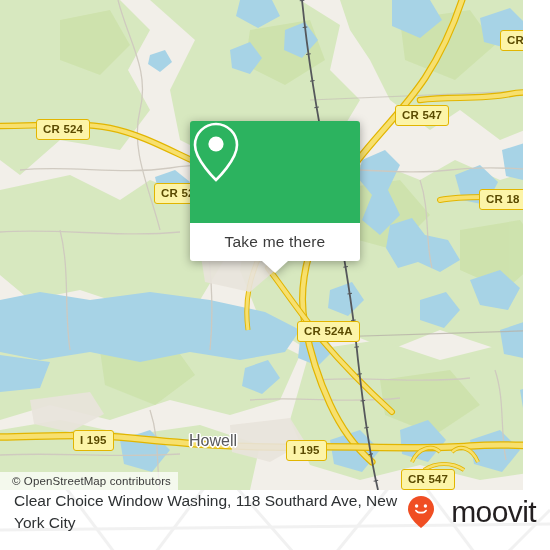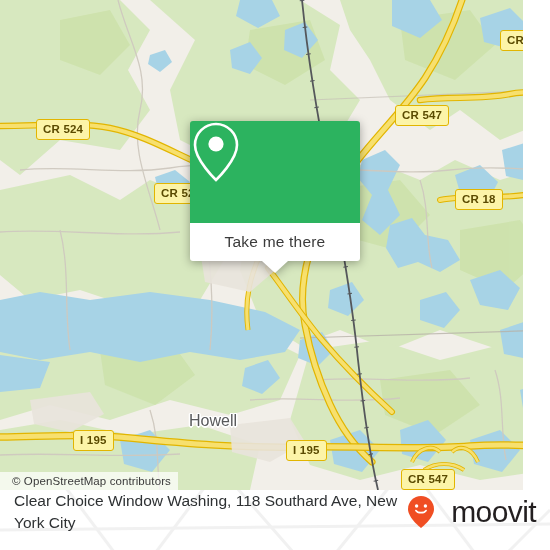--- a/index.html
+++ b/index.html
@@ -237,26 +237,27 @@
           <path d="M30,400 L90,392 L104,414 L70,432 L34,424 Z"></path>
         </g>
 
       </g>
     </svg>
 
     <div class="shield" style="left:500px;top:30px">CR 547</div>
     <div class="shield" style="left:395px;top:105px">CR 547</div>
     <div class="shield" style="left:36px;top:119px">CR 524</div>
     <div class="shield" style="left:154px;top:183px">CR 524</div>
-    <div class="shield" style="left:455px;top:189px">CR 18</div>
+    <div class="shield" style="left:479px;top:189px">CR 18</div>
+    <div class="shield" style="left:297px;top:321px">CR 524A</div>
     <div class="shield" style="left:73px;top:430px">I 195</div>
     <div class="shield" style="left:286px;top:440px">I 195</div>
     <div class="shield" style="left:401px;top:469px">CR 547</div>
 
-    <div class="place-label" style="left:189px;top:412px">Howell</div>
+    <div class="place-label" style="left:189px;top:432px">Howell</div>
 
     <div id="popup">
       <div id="popup-body">
         <span id="popup-pin">
           <svg width="52" height="62" viewBox="0 0 52 62">
             <path d="M26 3 C14.4 3 5 12.4 5 24 C5 39 26 59 26 59 C26 59 47 39 47 24 C47 12.4 37.6 3 26 3 Z" fill="none" stroke="#ffffff" stroke-width="2.6"></path>
             <circle cx="26" cy="23" r="7.6" fill="#ffffff"></circle>
           </svg>
         </span>
       </div>

